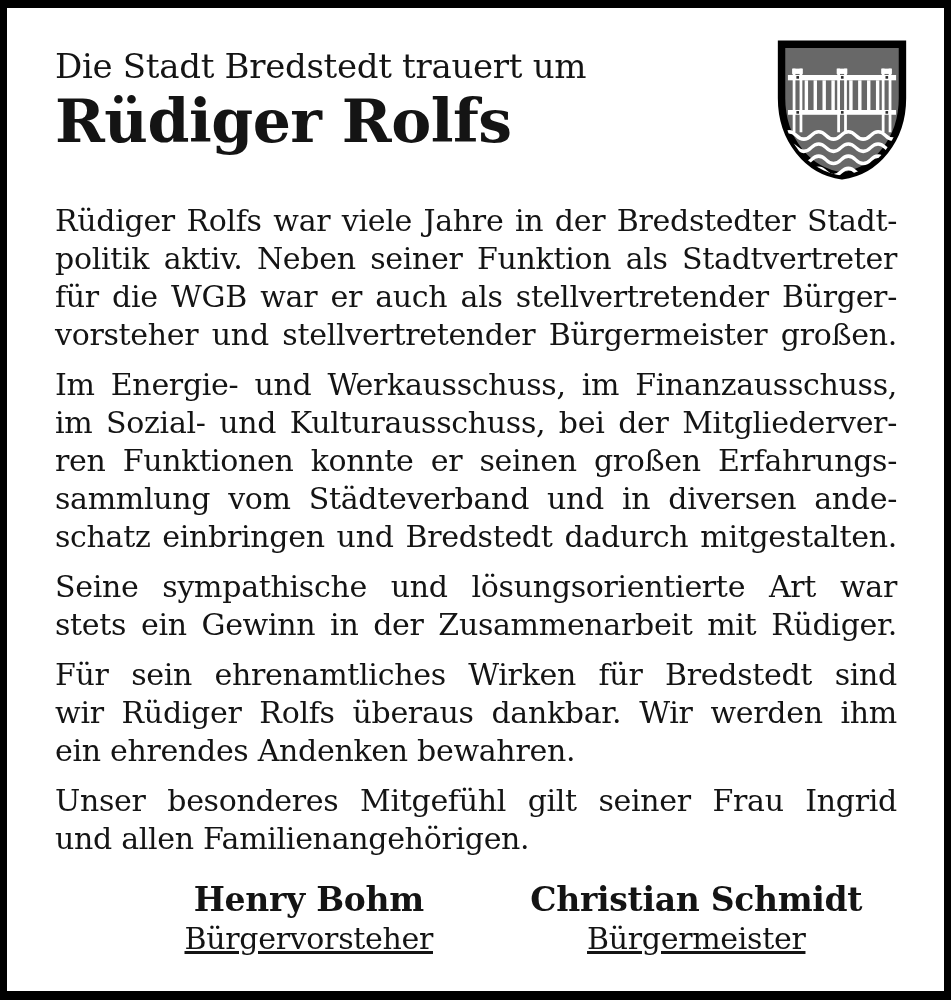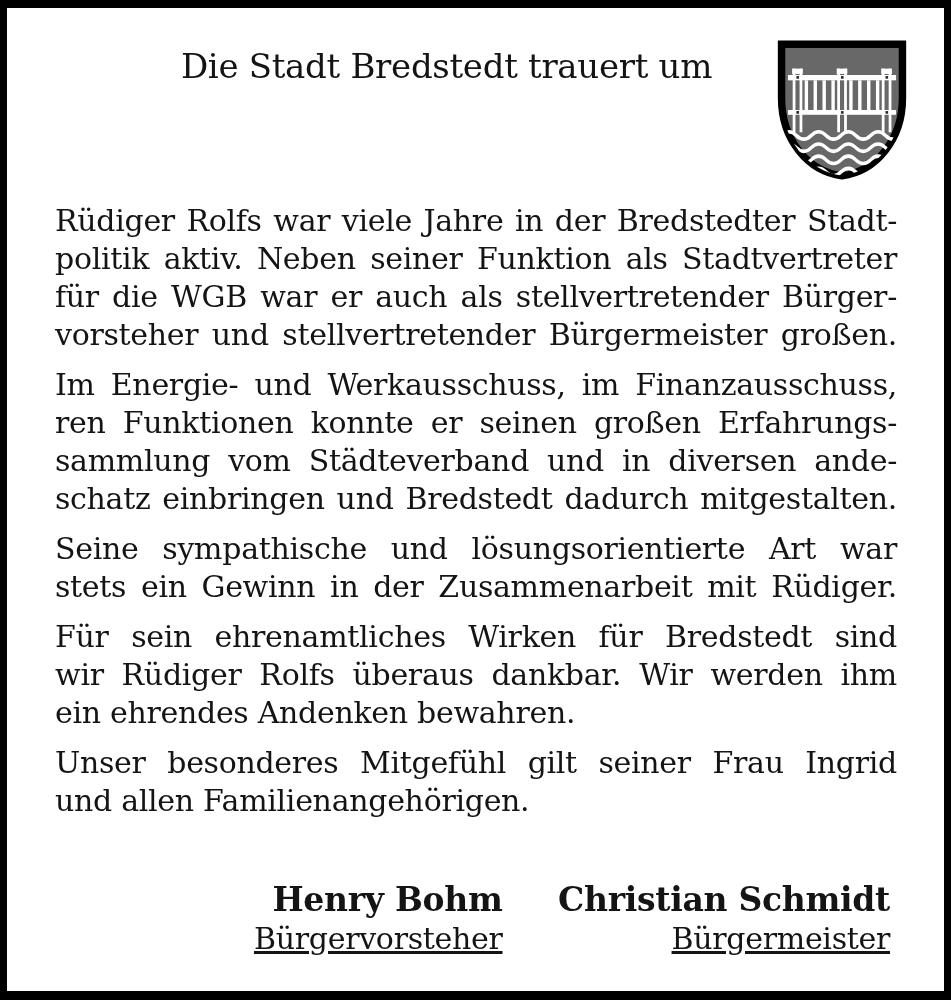--- a/index.html
+++ b/index.html
@@ -15,21 +15,20 @@
     border-width: 8px 7px 9px 7px;
     font-family: "DejaVu Serif", "Liberation Serif", serif;
     color: #141414;
     overflow: hidden;
   }
   .header {
     position: absolute;
     left: 48px;
     right: 106px;
     top: 38px;
-    text-align: center;
   }
   .intro-line {
     font-size: 34px;
     line-height: 40px;
     letter-spacing: -0.3px;
   }
   .deceased-name {
     margin-top: 2px;
     font-size: 60px;
     line-height: 66px;
@@ -64,41 +63,42 @@
   .signatures {
     position: absolute;
     left: 48px;
     right: 54px;
     top: 872px;
     display: grid;
     grid-template-columns: 1fr 1fr;
     padding-left: 60px;
     box-sizing: border-box;
   }
-  .signatory { text-align: right; }
+  .signatory { text-align: center; }
   .signatory-name {
     font-size: 33px;
     line-height: 40px;
     font-weight: bold;
     letter-spacing: -0.3px;
   }
   .signatory-role {
     font-size: 30px;
     line-height: 38px;
     letter-spacing: -0.3px;
     text-decoration: underline;
   }
 </style>
 </head>
 <body>
 
 <div class="page">
 
   <div class="header">
     <div class="intro-line">Die Stadt Bredstedt trauert um</div>
+    <div class="deceased-name">Rüdiger Rolfs</div>
   </div>
 
   <svg class="crest" viewBox="0 0 122 132" xmlns="http://www.w3.org/2000/svg" aria-hidden="true">
     <defs>
       <clipPath id="shieldClip">
         <path d="M4,4 H118 V55 C118,94 93,124 61,128 C29,124 4,94 4,55 Z"></path>
       </clipPath>
     </defs>
     <path d="M4,4 H118 V55 C118,94 93,124 61,128 C29,124 4,94 4,55 Z" fill="#686868" stroke="#000000" stroke-width="7"></path>
     <g clip-path="url(#shieldClip)">
@@ -151,20 +151,21 @@
 
     <div class="paragraph">
       <div class="bline">Rüdiger Rolfs war viele Jahre in der Bredstedter Stadt-</div>
       <div class="bline">politik aktiv. Neben seiner Funktion als Stadtvertreter</div>
       <div class="bline">für die WGB war er auch als stellvertretender Bürger-</div>
       <div class="bline">vorsteher und stellvertretender Bürgermeister großen.</div>
     </div>
 
     <div class="paragraph">
       <div class="bline">Im Energie- und Werkausschuss, im Finanzausschuss,</div>
+      <div class="bline">im Sozial- und Kulturausschuss, bei der Mitgliederver-</div>
       <div class="bline">ren Funktionen konnte er seinen großen Erfahrungs-</div>
       <div class="bline">sammlung vom Städteverband und in diversen ande-</div>
       <div class="bline">schatz einbringen und Bredstedt dadurch mitgestalten.</div>
     </div>
 
     <div class="paragraph">
       <div class="bline">Seine sympathische und lösungsorientierte Art war</div>
       <div class="bline">stets ein Gewinn in der Zusammenarbeit mit Rüdiger.</div>
     </div>
 

